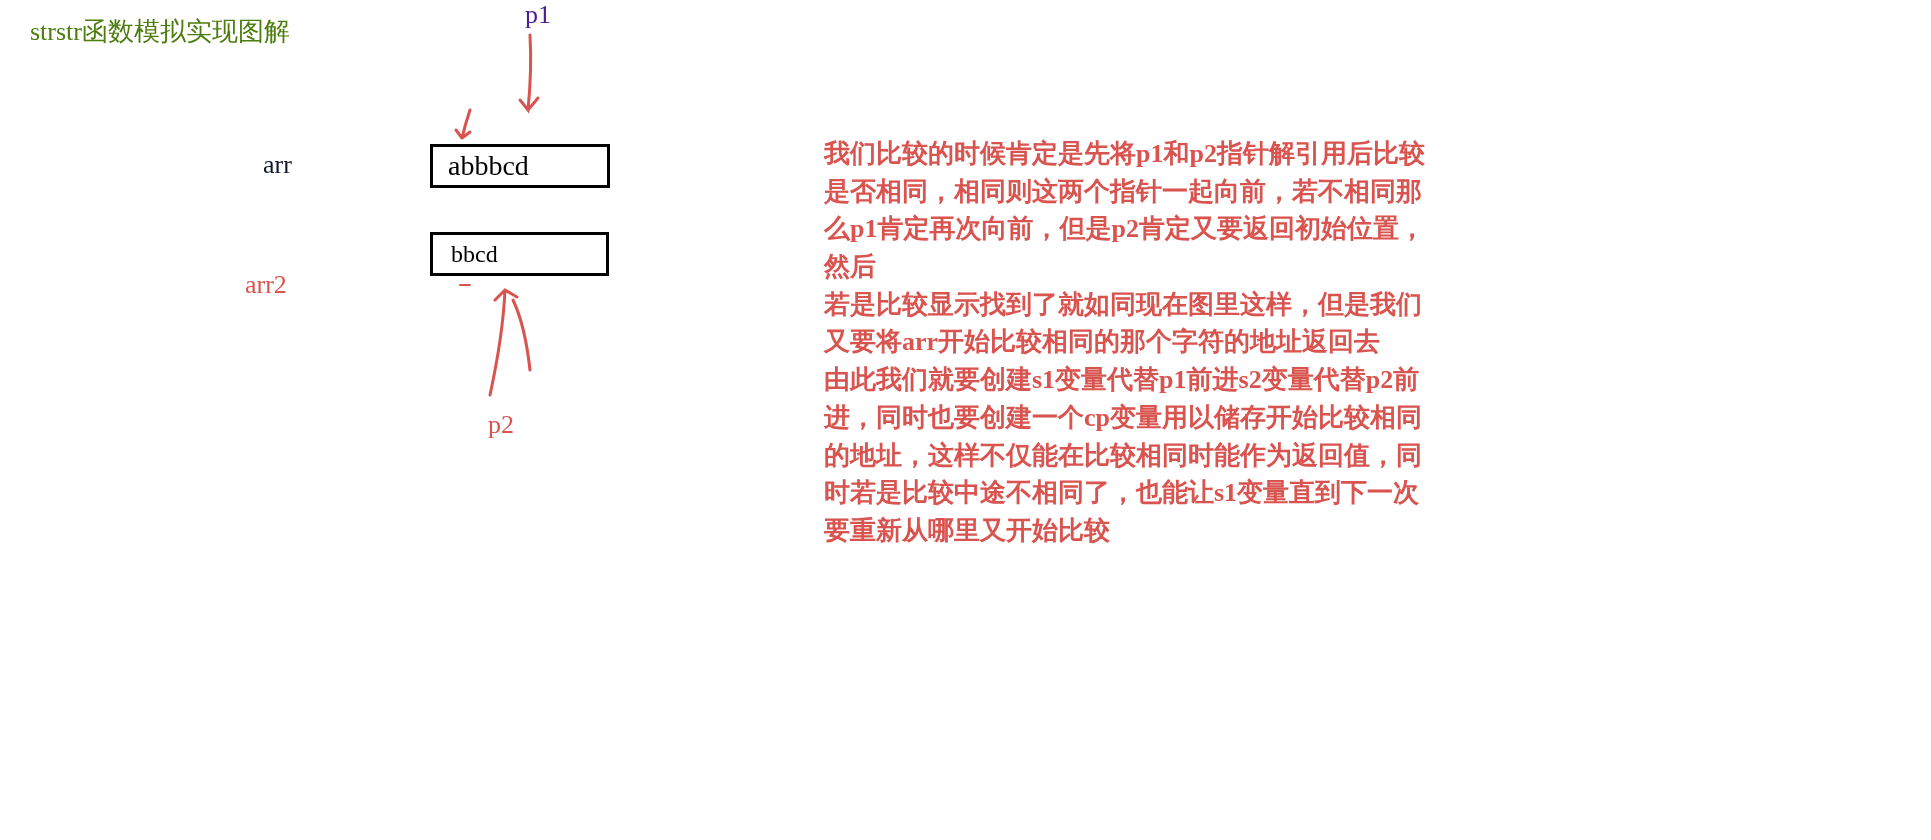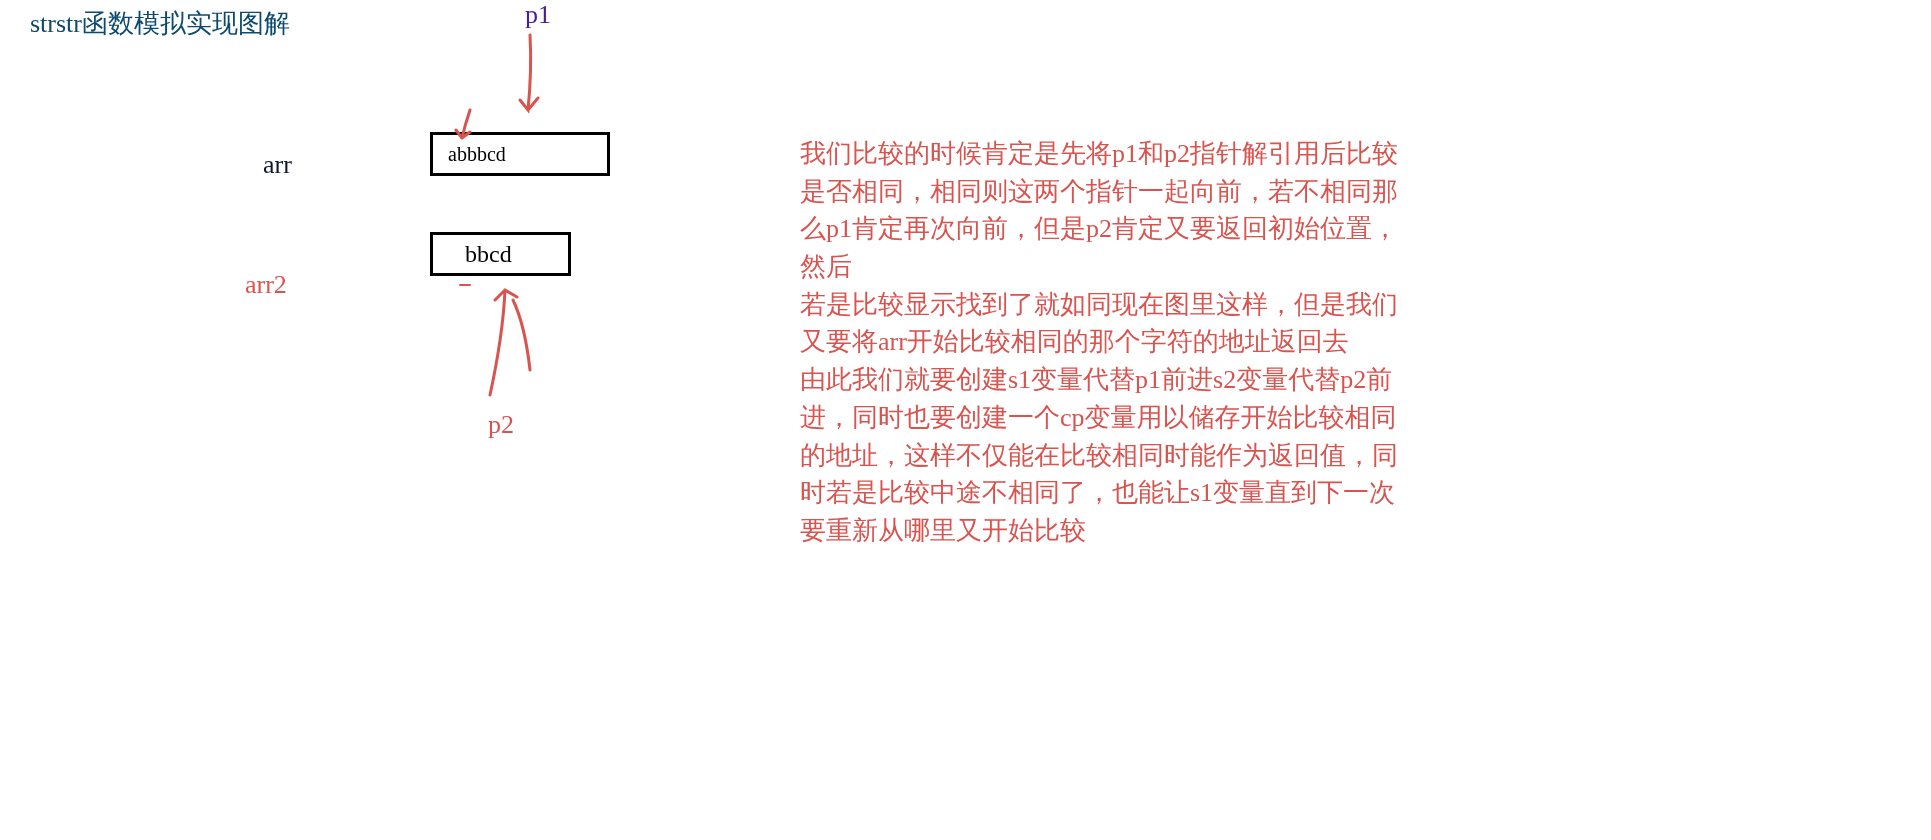--- a/index.html
+++ b/index.html
@@ -5,24 +5,24 @@
     * { margin: 0; padding: 0; box-sizing: border-box; }
     body {
       width: 1931px;
       height: 840px;
       background: #ffffff;
       font-family: "SimSun", "宋体", serif;
       position: relative;
     }
     .title {
       position: absolute;
-      top: 6px;
+      top: 14px;
       left: 30px;
       font-size: 26px;
-      color: #0c4a6e;
+      color: #4d7c0f;
     }
     .p1-label {
       position: absolute;
       top: 0px;
       left: 525px;
       font-size: 26px;
       color: #4c1d95;
     }
     .arr-label {
       position: absolute;
@@ -41,50 +41,51 @@
     }
     .p2-label {
       position: absolute;
       top: 410px;
       left: 488px;
       font-size: 26px;
       color: #d9534f;
     }
     .box1 {
       position: absolute;
-      top: 132px;
+      top: 144px;
       left: 430px;
       width: 180px;
       height: 44px;
       border: 3px solid #000;
-      font-size: 20px;
+      font-size: 28px;
       color: #000;
       padding-left: 15px;
       line-height: 38px;
     }
     .box2 {
       position: absolute;
       top: 232px;
       left: 430px;
-      width: 141px;
+      width: 179px;
       height: 44px;
       border: 3px solid #000;
       font-size: 24px;
       color: #000;
-      padding-left: 32px;
+      padding-left: 18px;
       line-height: 38px;
     }
     .explanation {
       position: absolute;
       top: 135px;
-      left: 800px;
+      left: 824px;
       width: 620px;
       font-size: 26px;
       color: #d9534f;
       line-height: 1.45;
+      font-weight: bold;
     }
     .arrow-down {
       position: absolute;
       pointer-events: none;
     }
     .arrow-up {
       position: absolute;
       pointer-events: none;
     }
   </style>

